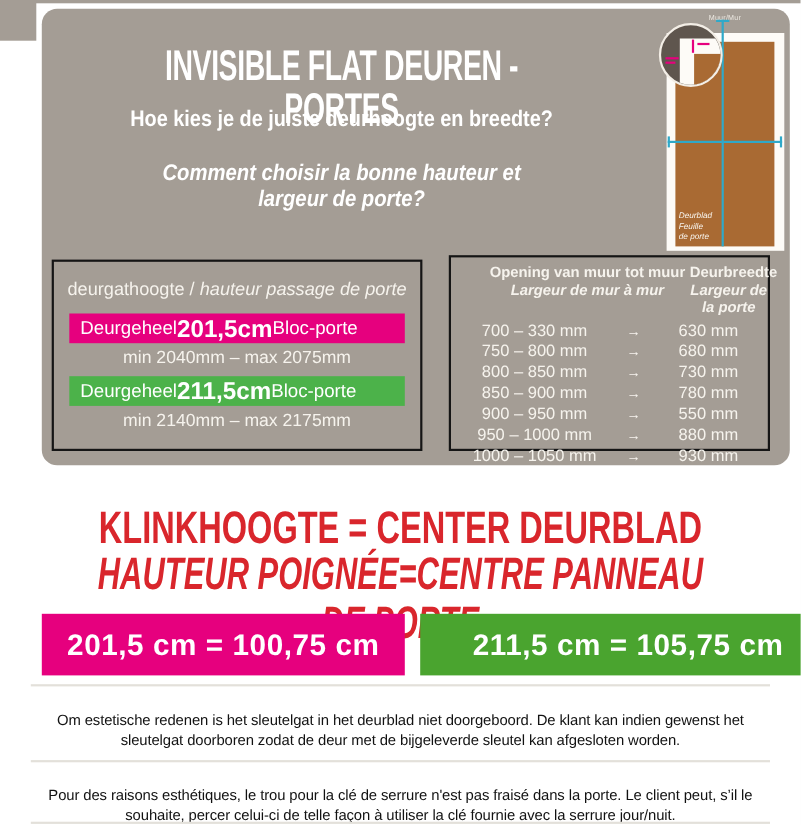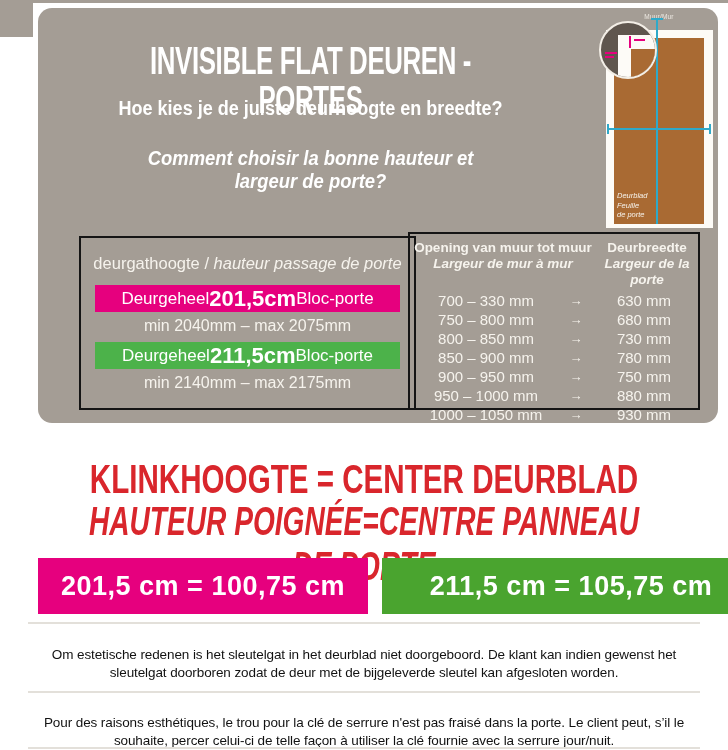--- a/index.html
+++ b/index.html
@@ -34,36 +34,36 @@
   .detail-circle{position:absolute;left:-7px;top:-9px;width:58px;height:58px;border-radius:50%;
                  background:#5f564e;border:2px solid #f3eee6;overflow:hidden;z-index:4;box-sizing:border-box;}
   .detail-white{position:absolute;left:17px;top:12px;width:60px;height:60px;background:#fdfbf7;}
   .detail-brown{position:absolute;left:30px;top:26px;width:50px;height:50px;background:#a96a33;}
   .detail-tick-v{position:absolute;left:28px;top:13px;width:2px;height:12px;background:#e6007e;}
   .detail-mark-1{position:absolute;left:33px;top:16px;width:11px;height:2px;background:#e6007e;}
   .detail-tick-h{position:absolute;left:4px;top:29px;width:12px;height:2px;background:#e6007e;}
   .detail-mark-2{position:absolute;left:4px;top:33px;width:9px;height:2px;background:#e6007e;}
 
   
-  .height-box{position:absolute;left:41px;top:228px;width:337px;height:174px;border:2px solid #151515;box-sizing:border-box;}
+  .height-box{position:absolute;left:9px;top:228px;width:337px;height:174px;border:2px solid #151515;box-sizing:border-box;}
   .hb-title{margin-top:16px;text-align:center;color:#f6f3ed;font-size:16.5px;}
   .hb-title .fr{font-style:italic;}
-  .hb-bar{margin:0 auto;width:305px;height:27px;display:flex;align-items:center;justify-content:center;
+  .hb-bar{margin:0 auto;width:305px;height:27px;display:flex;align-items:center;justify-content:flex-start;
           padding:0 10px;box-sizing:border-box;color:#fff;}
   .hb-bar .lbl{font-size:17px;}
   .hb-bar .val{font-size:22px;font-weight:bold;}
   .hb-bar.pink{background:#e6007e;margin-top:12px;}
   .hb-bar.green{background:#4cb24a;margin-top:7px;}
   .hb-range{text-align:center;color:#f6f3ed;font-size:16px;margin-top:5px;}
 
   
   .width-box{position:absolute;left:370px;top:224px;width:292px;height:178px;border:2px solid #151515;
              box-sizing:border-box;color:#f6f3ed;}
   .wt-head{display:grid;grid-template-columns:186px 1fr;margin-top:6px;font-weight:bold;font-size:13.5px;
-           text-align:center;line-height:16px;}
+           text-align:center;line-height:16px;padding-left:31px;}
   .wt-head.fr{font-style:italic;margin-top:0;}
   .wt-body{margin-top:3px;}
   .wt-row{display:grid;grid-template-columns:152px 28px 1fr;font-size:15px;line-height:19px;text-align:center;}
   .wt-row .arrow{font-size:13px;}
 
   
   .headline{position:absolute;top:460px;left:0;width:728px;text-align:center;color:#d9262c;font-weight:bold;}
   .headline .l1{font-size:37px;line-height:1.08;transform:scale(0.8,1.12);}
   .headline .l2{font-size:37px;line-height:1.08;font-style:italic;transform:scale(0.76,1.12);margin-top:4px;}
 
@@ -155,21 +155,21 @@
           <span>730 mm</span>
         </div>
         <div class="wt-row">
           <span>850 – 900 mm</span>
           <span class="arrow">→</span>
           <span>780 mm</span>
         </div>
         <div class="wt-row">
           <span>900 – 950 mm</span>
           <span class="arrow">→</span>
-          <span>750 mm</span>
+          <span>550 mm</span>
         </div>
         <div class="wt-row">
           <span>950 – 1000 mm</span>
           <span class="arrow">→</span>
           <span>880 mm</span>
         </div>
         <div class="wt-row">
           <span>1000 – 1050 mm</span>
           <span class="arrow">→</span>
           <span>930 mm</span>

